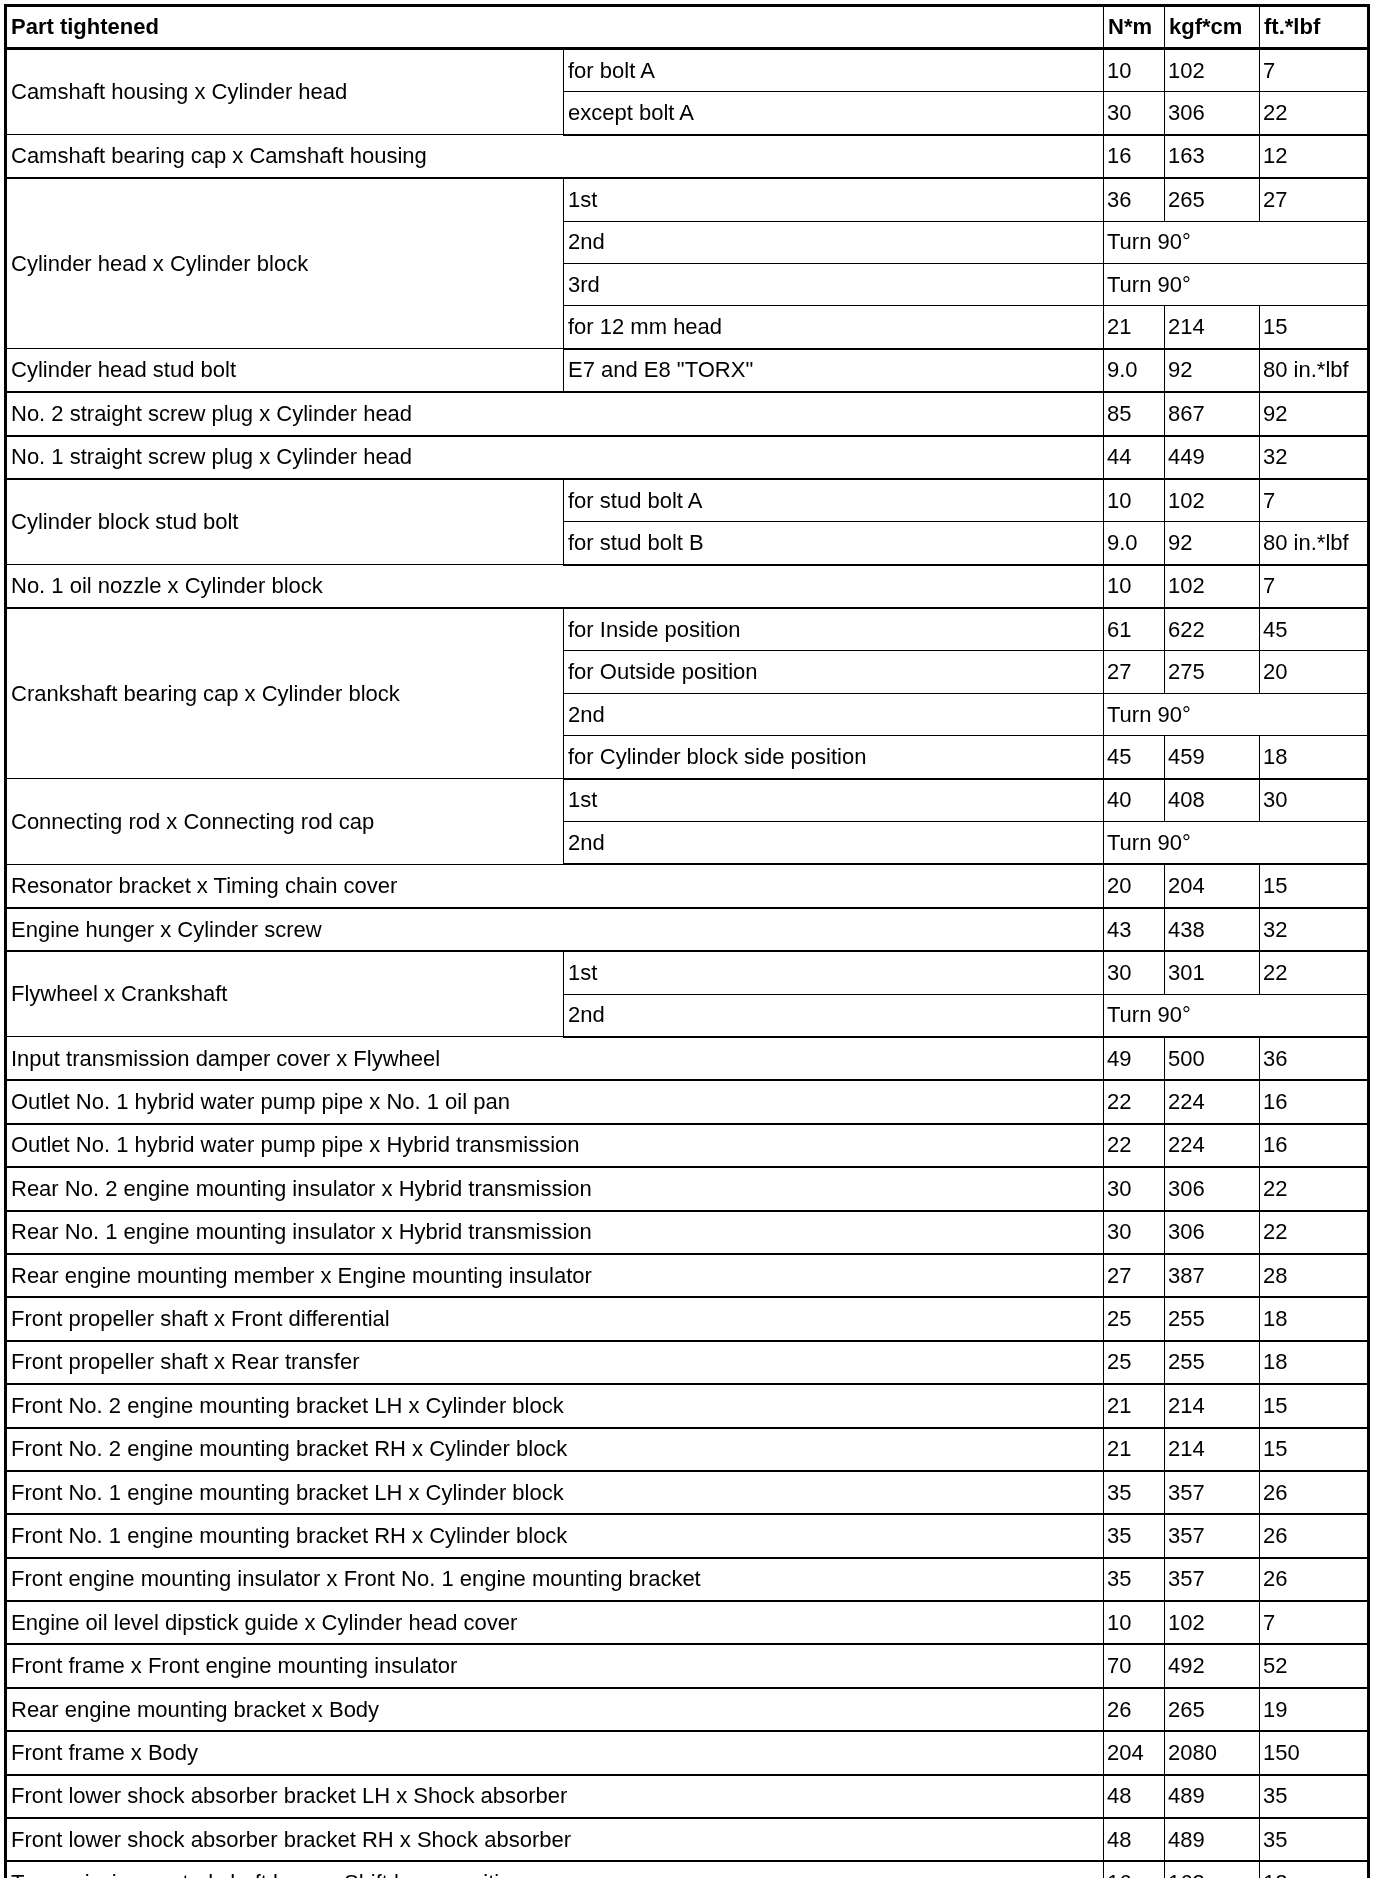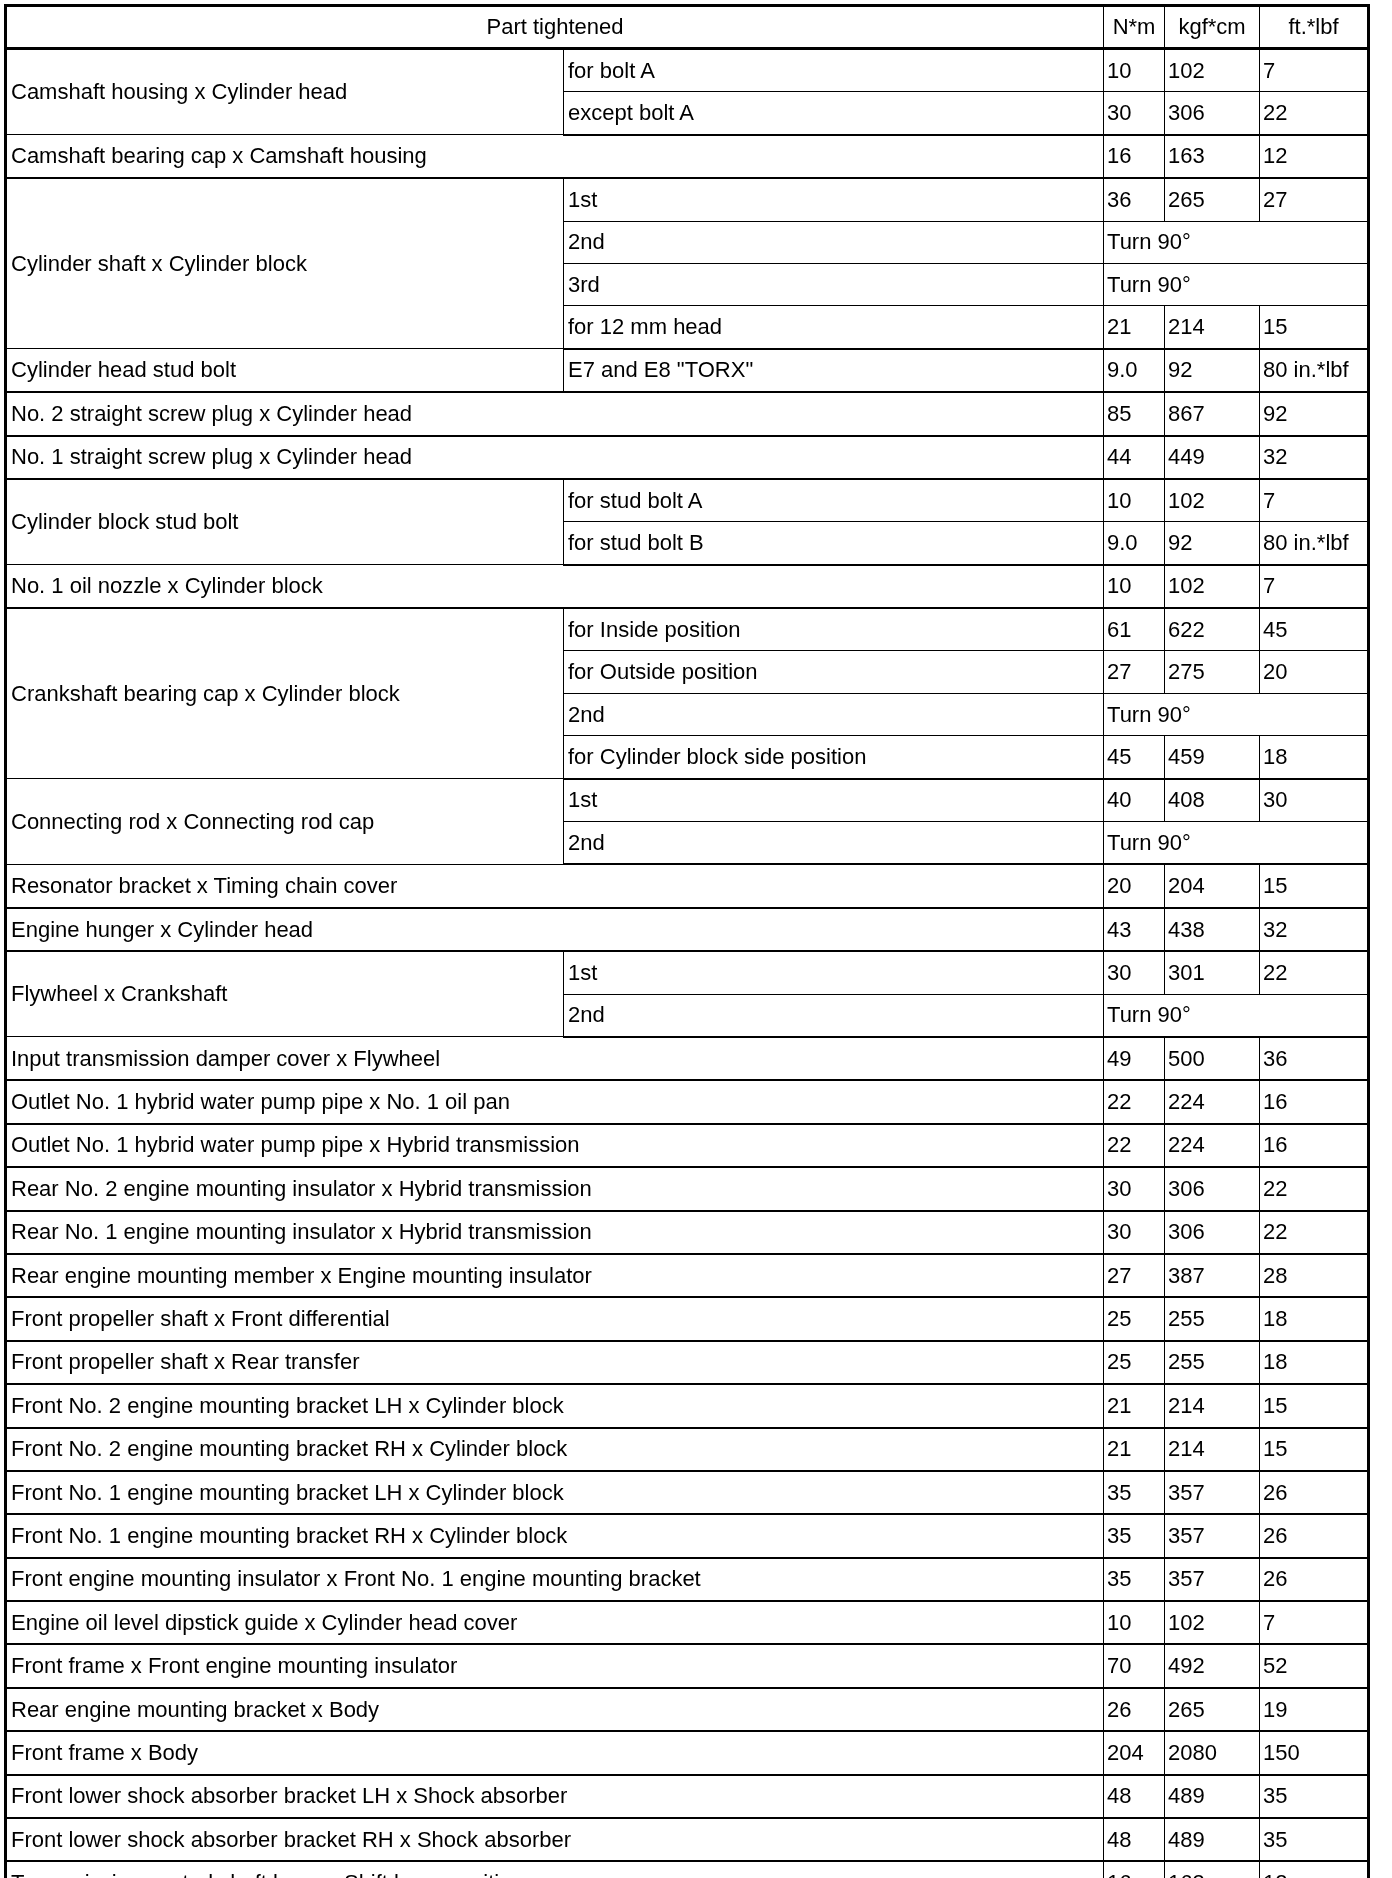--- a/index.html
+++ b/index.html
@@ -22,21 +22,21 @@
   th, td {
     border: 1px solid #000;
     padding: 0 4px;
     height: 41.4px;
     white-space: nowrap;
     overflow: hidden;
     text-align: left;
     vertical-align: middle;
     line-height: 24px;
   }
-  th { font-weight: normal; text-align: center; height: 40px; border-bottom: 3px solid #000; }
+  th { font-weight: bold; height: 40px; border-bottom: 3px solid #000; }
   tr.group-end td { border-bottom: 2px solid #000; }
   td.val { padding-left: 3px; }
 </style>
 </head>
 <body>
 
 <table class="torque">
   <colgroup>
     <col class="c-part">
       <col class="c-sub">
@@ -66,21 +66,21 @@
         <td class="val">306</td>
         <td class="val">22</td>
       </tr>
       <tr class="group-end">
         <td colspan="2">Camshaft bearing cap x Camshaft housing</td>
         <td class="val">16</td>
         <td class="val">163</td>
         <td class="val">12</td>
       </tr>
       <tr>
-        <td rowspan="4">Cylinder shaft x Cylinder block</td>
+        <td rowspan="4">Cylinder head x Cylinder block</td>
         <td>1st</td>
         <td class="val">36</td>
         <td class="val">265</td>
         <td class="val">27</td>
       </tr>
       <tr>
         <td>2nd</td>
         <td class="val" colspan="3">Turn 90°</td>
       </tr>
       <tr>
@@ -165,21 +165,21 @@
         <td>2nd</td>
         <td class="val" colspan="3">Turn 90°</td>
       </tr>
       <tr class="group-end">
         <td colspan="2">Resonator bracket x Timing chain cover</td>
         <td class="val">20</td>
         <td class="val">204</td>
         <td class="val">15</td>
       </tr>
       <tr class="group-end">
-        <td colspan="2">Engine hunger x Cylinder head</td>
+        <td colspan="2">Engine hunger x Cylinder screw</td>
         <td class="val">43</td>
         <td class="val">438</td>
         <td class="val">32</td>
       </tr>
       <tr>
         <td rowspan="2">Flywheel x Crankshaft</td>
         <td>1st</td>
         <td class="val">30</td>
         <td class="val">301</td>
         <td class="val">22</td>

